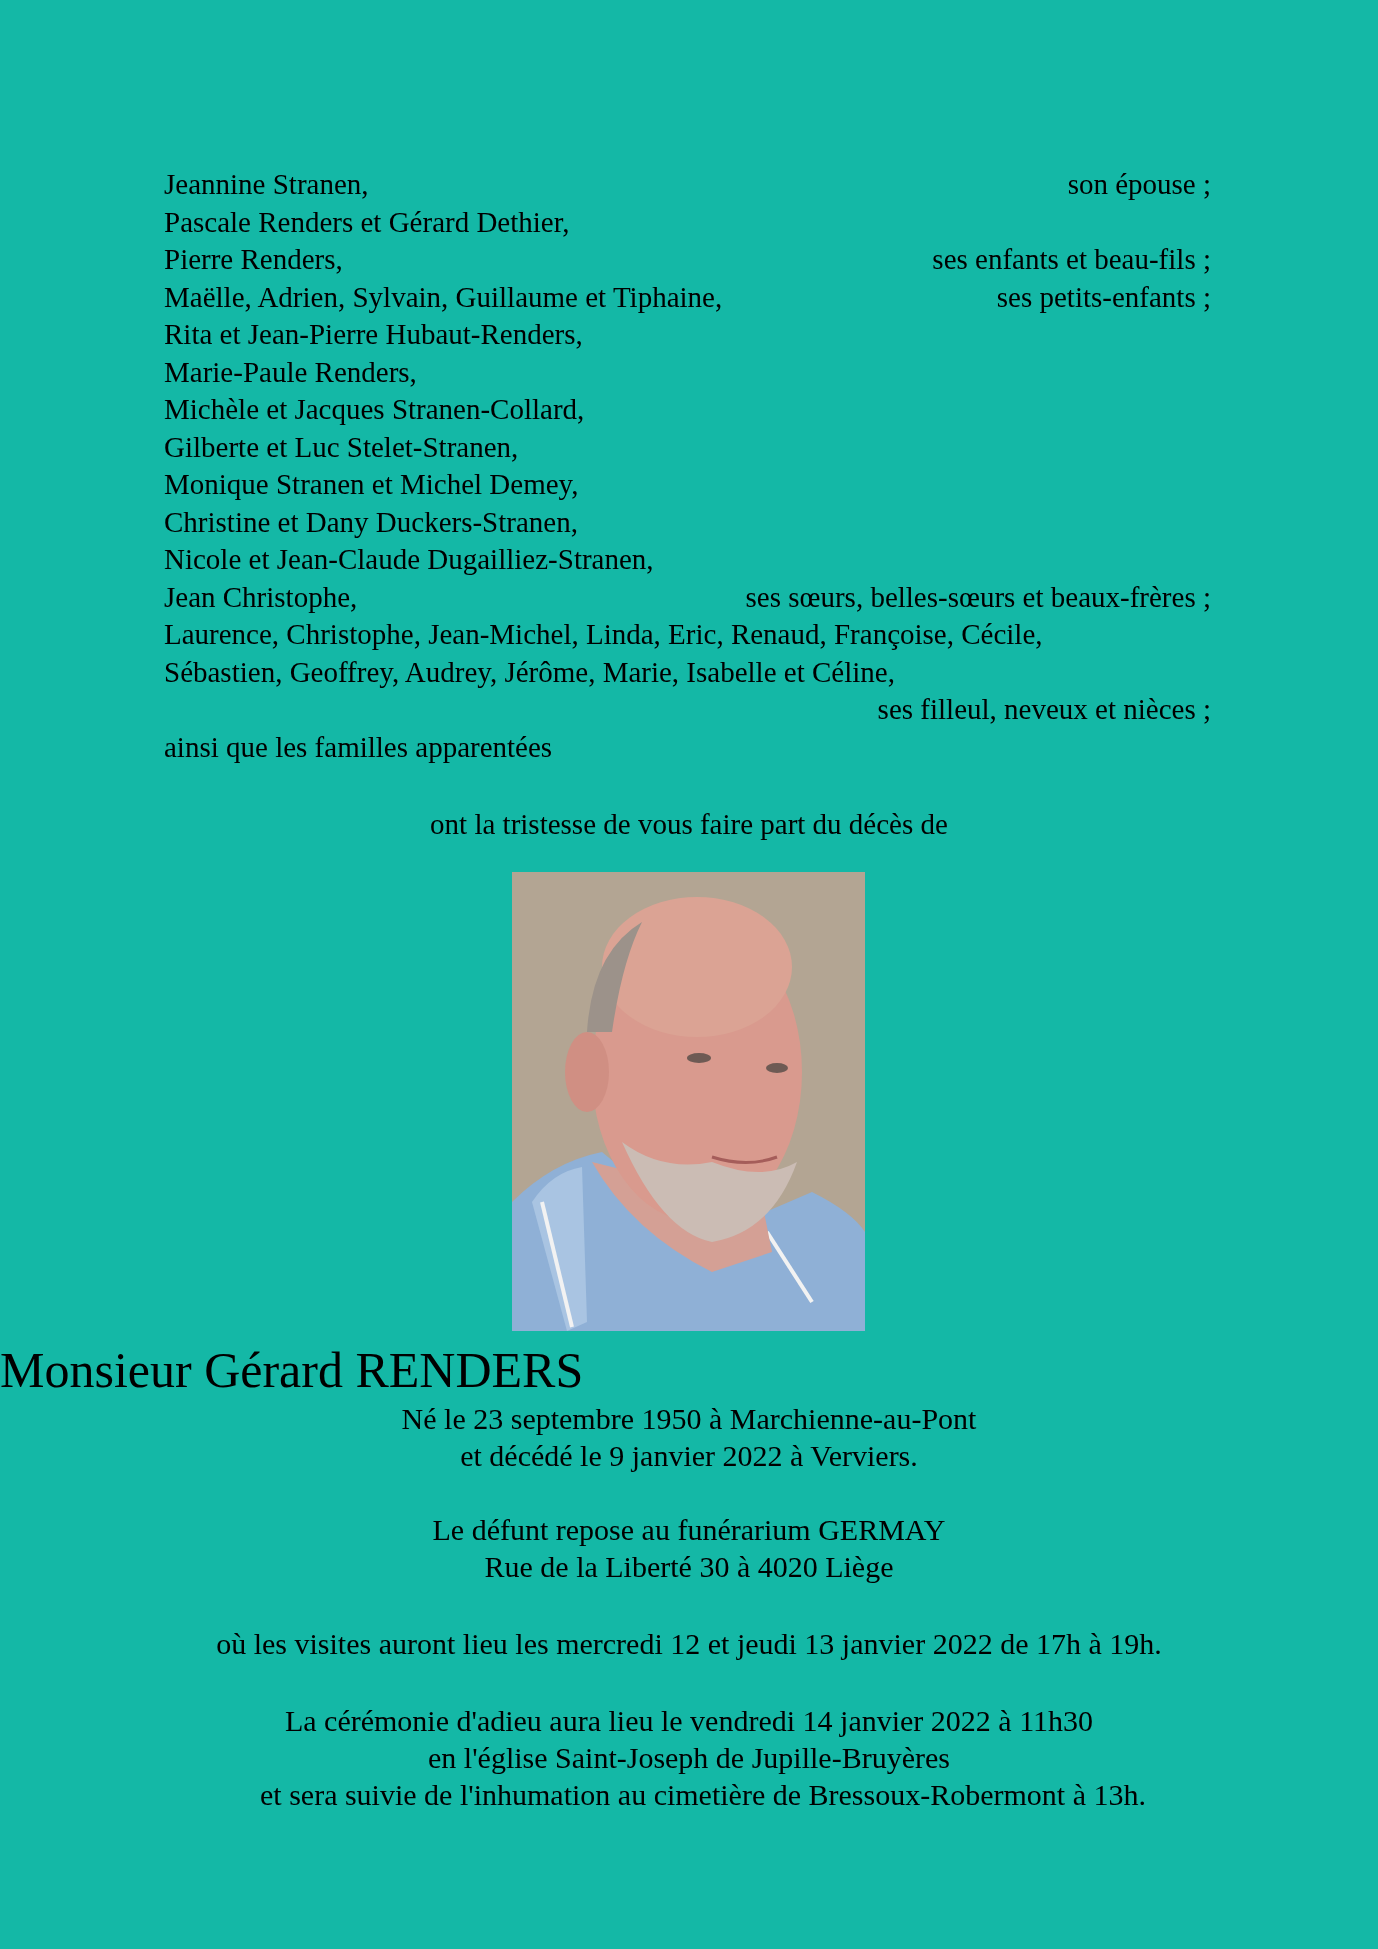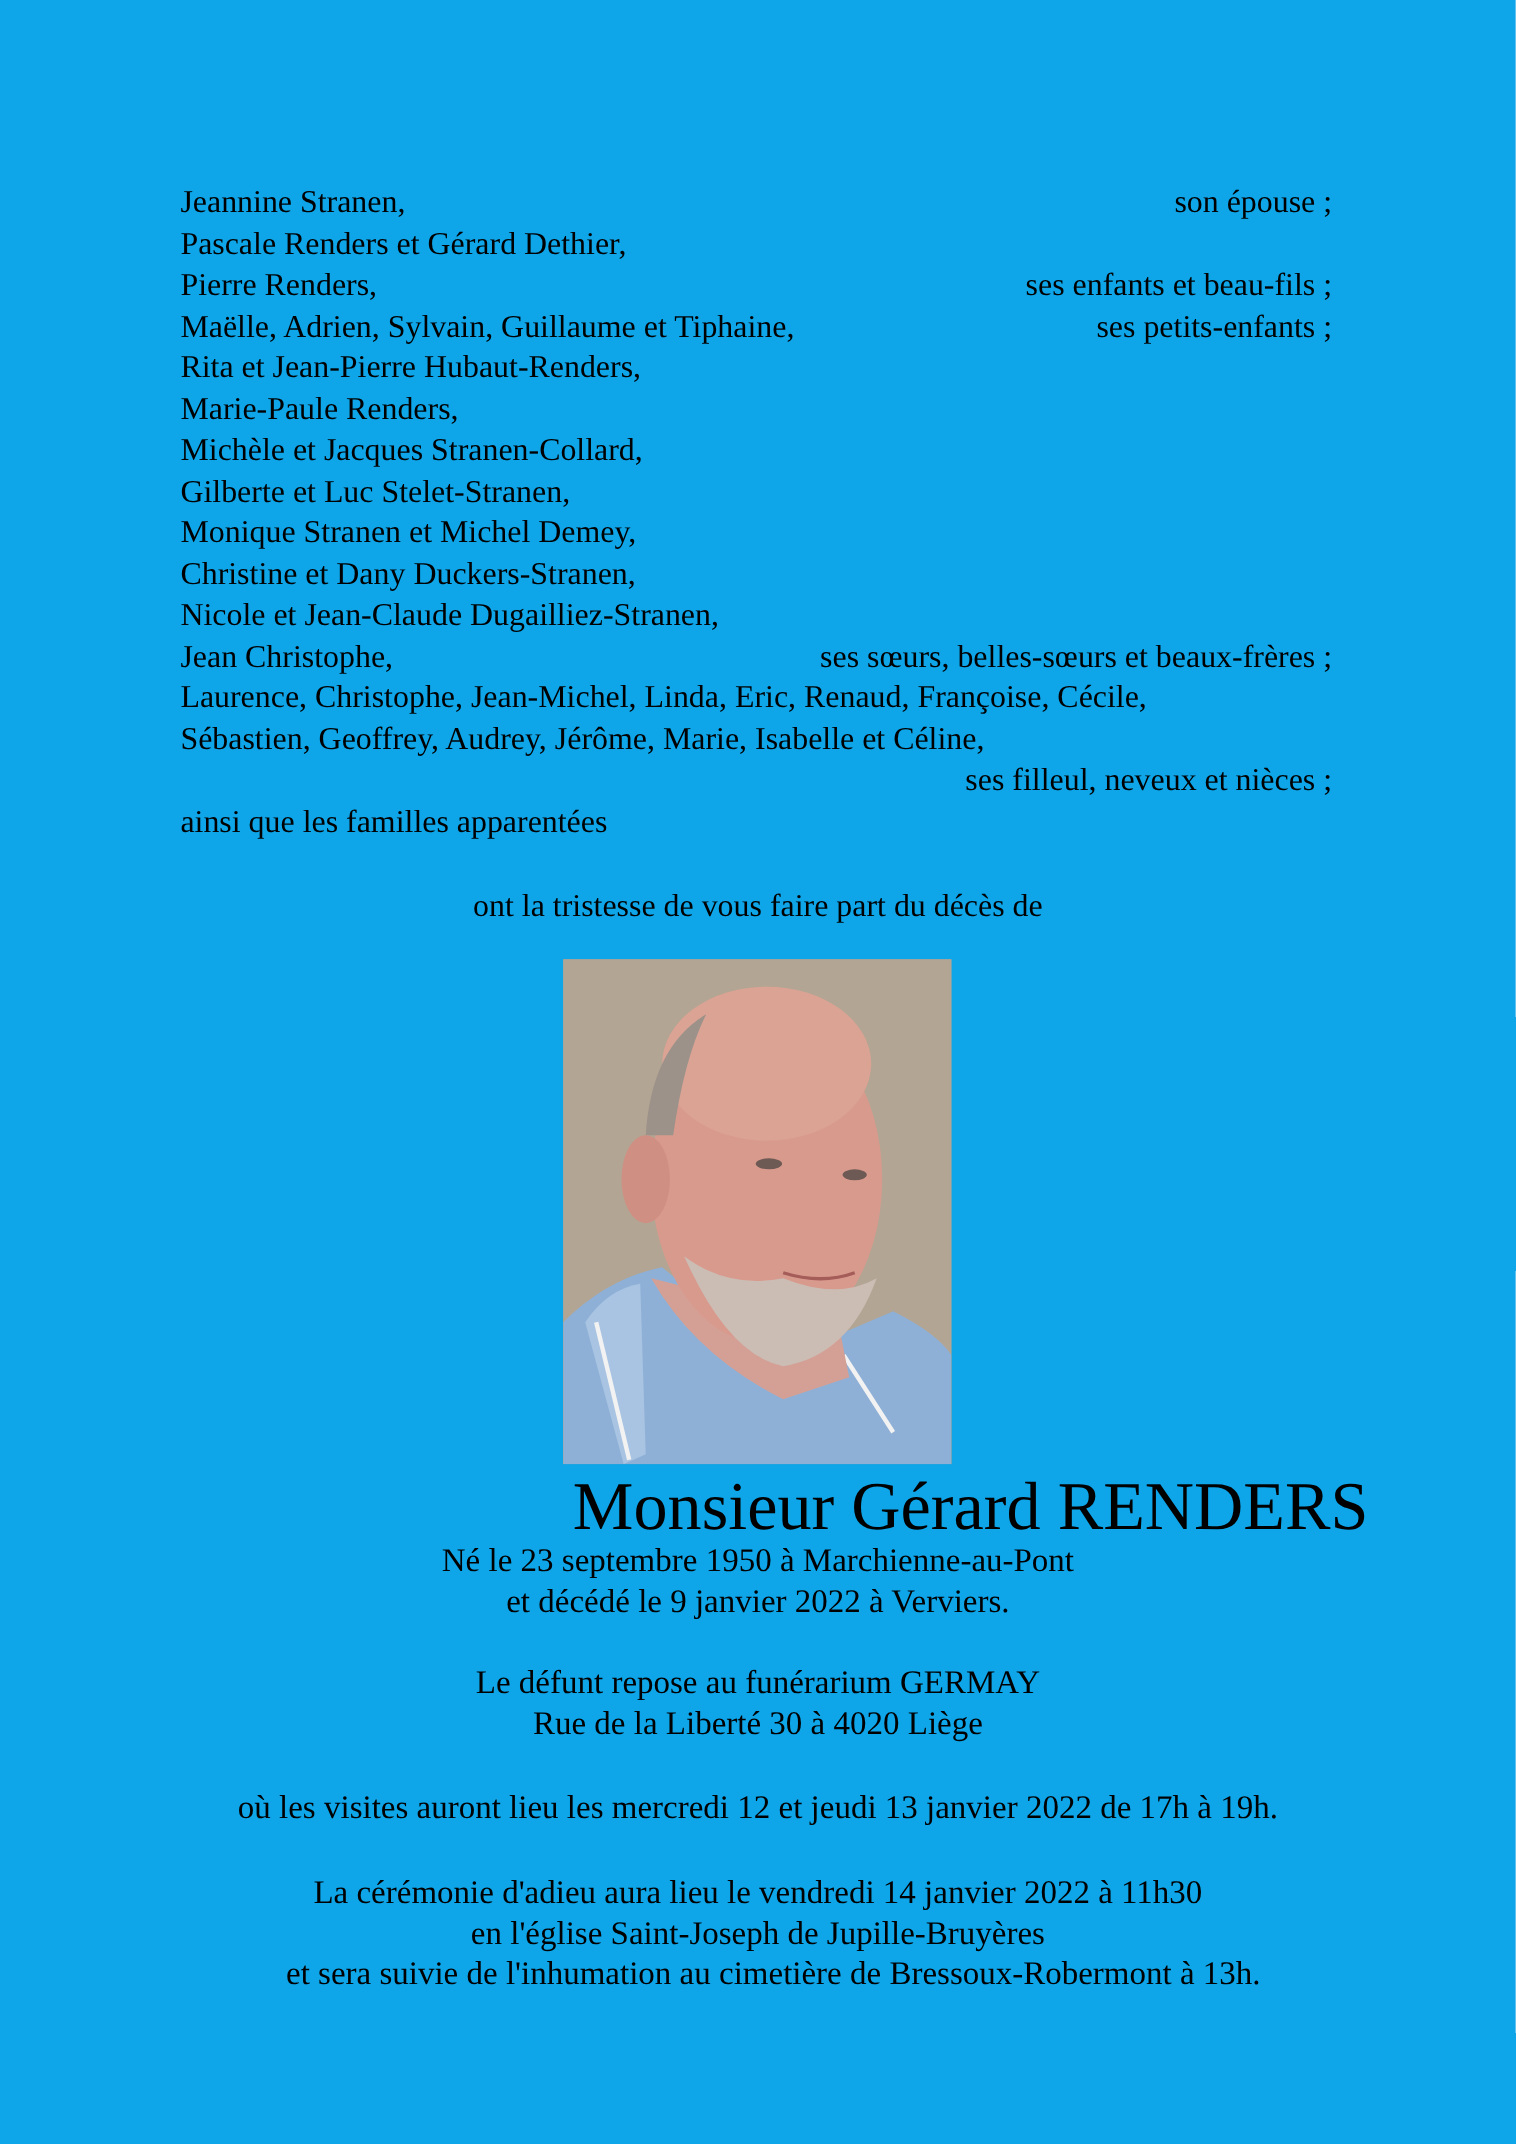--- a/index.html
+++ b/index.html
@@ -1,29 +1,29 @@
 <!DOCTYPE html>
 <html><head>
 <meta charset="utf-8">
 <style>
   html, body { margin: 0; padding: 0; background: #ffffff; }
   body { width: 1378px; height: 1949px; position: relative; overflow: hidden;
          font-family: "Liberation Serif", "DejaVu Serif", serif; color: #000; }
-  .page { position: absolute; left: 0; top: 0; width: 1378px; height: 1949px; background:#0ea5e9; }
+  .page { position: absolute; left: 0; top: 0; width: 1378px; height: 1949px; background:#14b8a6; }
   .families { position: absolute; left: 164px; top: 166px; width: 1047px; }
   .row { position: relative; height: 37.5px; font-size: 29px; line-height: 37.5px; white-space: nowrap; }
   .row .left { position: absolute; left: 0; top: 0; }
   .row .right { position: absolute; right: 0; top: 0; }
   .center { position: absolute; left: 0; width: 1378px; text-align: center; font-size: 29px; line-height: 37px; white-space: nowrap; font-family: Liberation Serif, serif; }
   .intro { top: 806px; left: 0; width: 1378px; }
   .photo { position: absolute; left: 512px; top: 872px; width: 353px; height: 459px; overflow: hidden;
            background: #b3a593; }
   .photo svg { width: 100%; height: 100%; display: block; }
-  .name { position: absolute; left: 0; width: 1244px; text-align: right; top: 1340px;
-          font-size: 62px; line-height: 60px; }
+  .name { position: absolute; left: 0; width: 1244px; text-align: left; top: 1340px;
+          font-size: 50px; line-height: 60px; }
   .block { position: absolute; left: 0; width: 1378px; text-align: center; font-size: 30px; line-height: 37px; }
 </style>
 </head>
 <body>
 
 <div class="page">
 
   <div class="families">
     <div class="row">
         <span class="left">Jeannine Stranen,</span>

